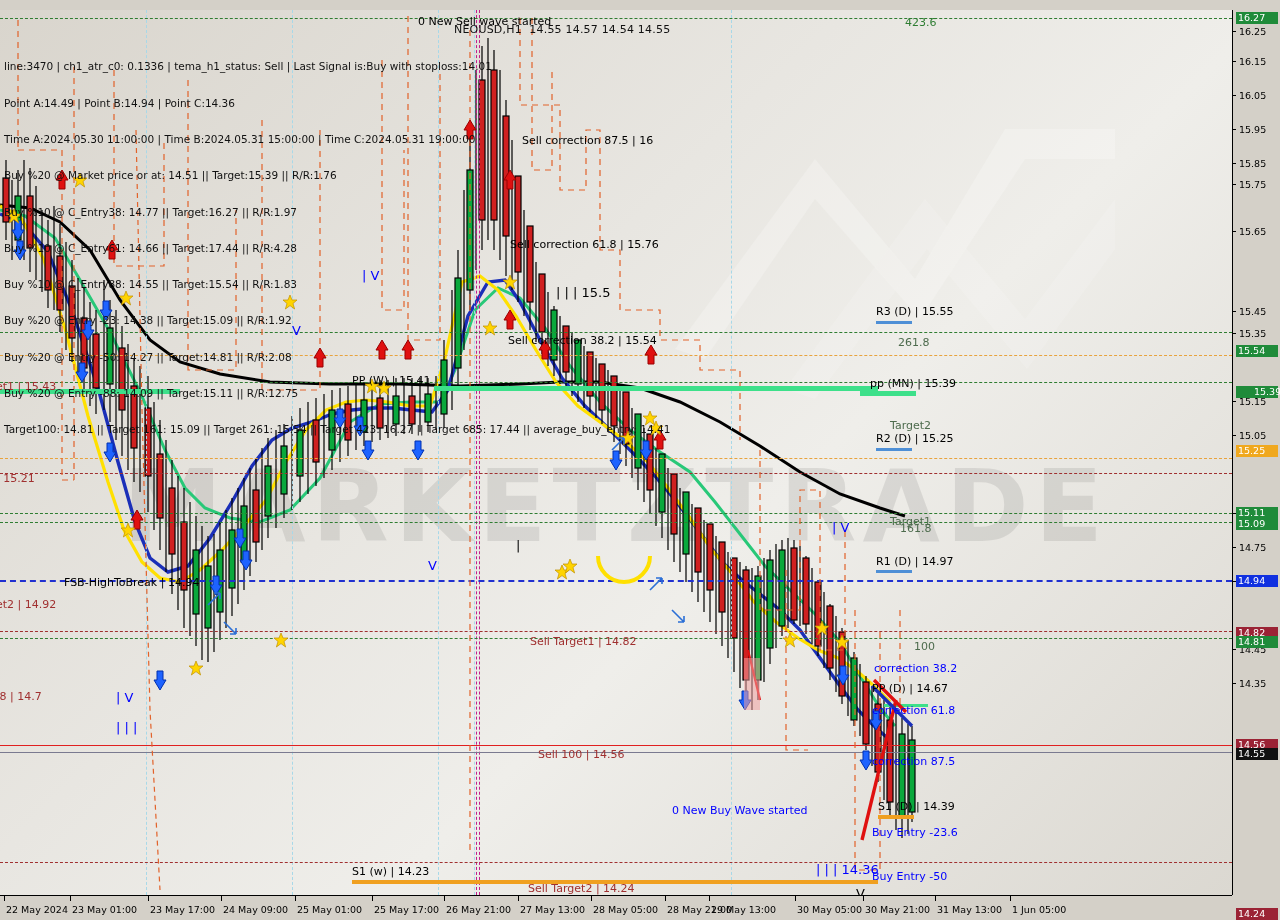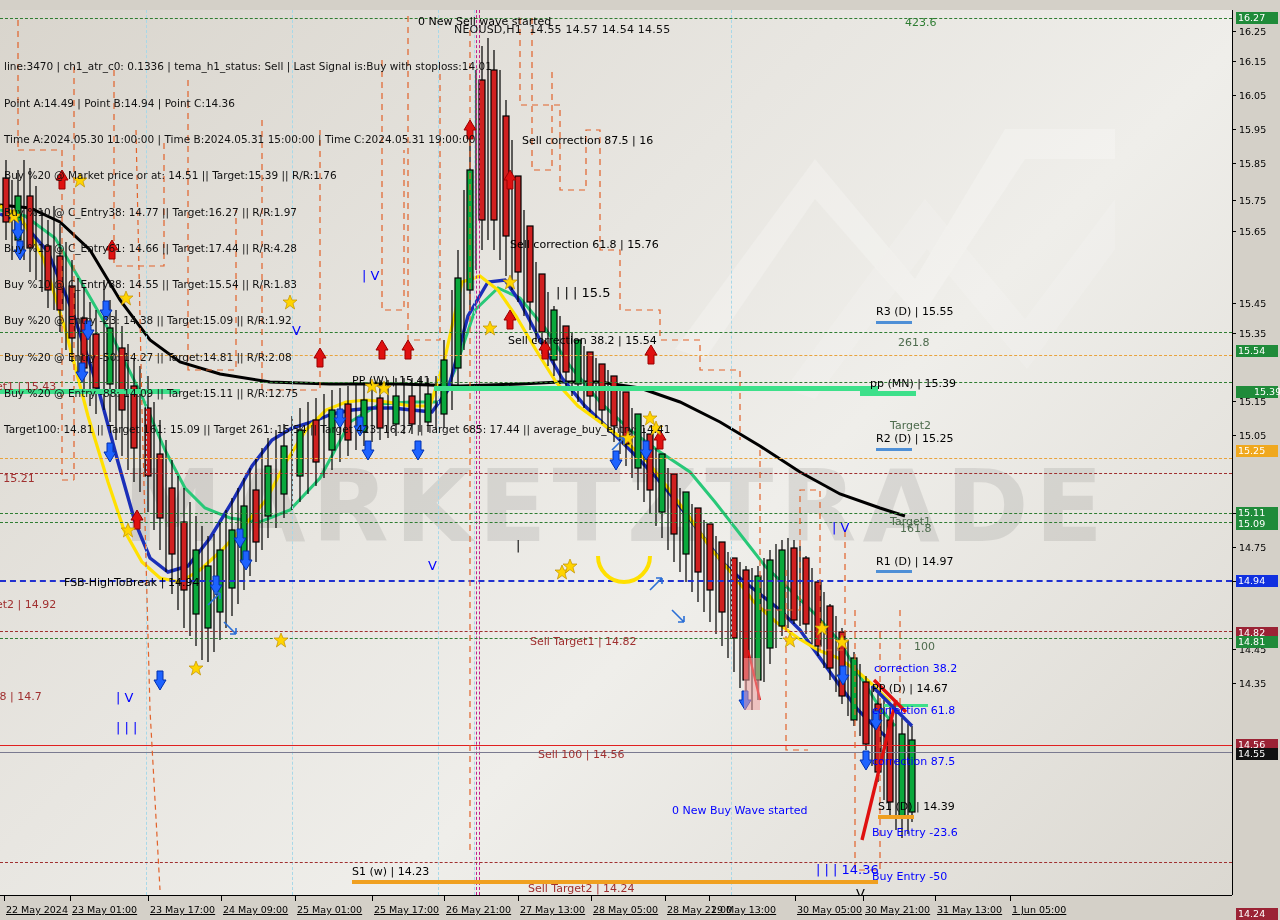--- a/index.html
+++ b/index.html
@@ -64,21 +64,21 @@
     font-size:9.5px; color:#fff; line-height:12px;
     width:42px; text-align:left;
   }
 
   
   #time-axis {
     position:absolute; left:0; right:48px; bottom:0; height:25px;
     background:#d4d0c8; border-top:1px solid #000;
     font-size:9.5px; color:#000;
   }
-  #time-axis .tt { position:absolute; top:8px; white-space:nowrap;text-decoration:underline; }
+  #time-axis .tt { position:absolute; top:8px; white-space:nowrap; }
   #time-axis .tk { position:absolute; top:0; width:1px; height:5px; background:#000; }
 
   
   .lab {
     position:absolute; white-space:nowrap; font-size:11px; z-index:30;
   }
   .lab.blue { color:#0000ff; }
   .lab.black { color:#000; }
   .lab.grn { color:#2e7d32; }
   .lab.red { color:#a03030; }
@@ -449,29 +449,29 @@
         <span>16.05</span>
       </div>
     <div class="ptick" style="top:114px">
         <i></i>
         <span>15.95</span>
       </div>
     <div class="ptick" style="top:148px">
         <i></i>
         <span>15.85</span>
       </div>
-    <div class="ptick" style="top:185px">
+    <div class="ptick" style="top:169px">
         <i></i>
         <span>15.75</span>
       </div>
     <div class="ptick" style="top:216px">
         <i></i>
         <span>15.65</span>
       </div>
-    <div class="ptick" style="top:288px">
+    <div class="ptick" style="top:296px">
         <i></i>
         <span>15.45</span>
       </div>
     <div class="ptick" style="top:318px">
         <i></i>
         <span>15.35</span>
       </div>
     <div class="ptick" style="top:386px">
         <i></i>
         <span>15.15</span>

